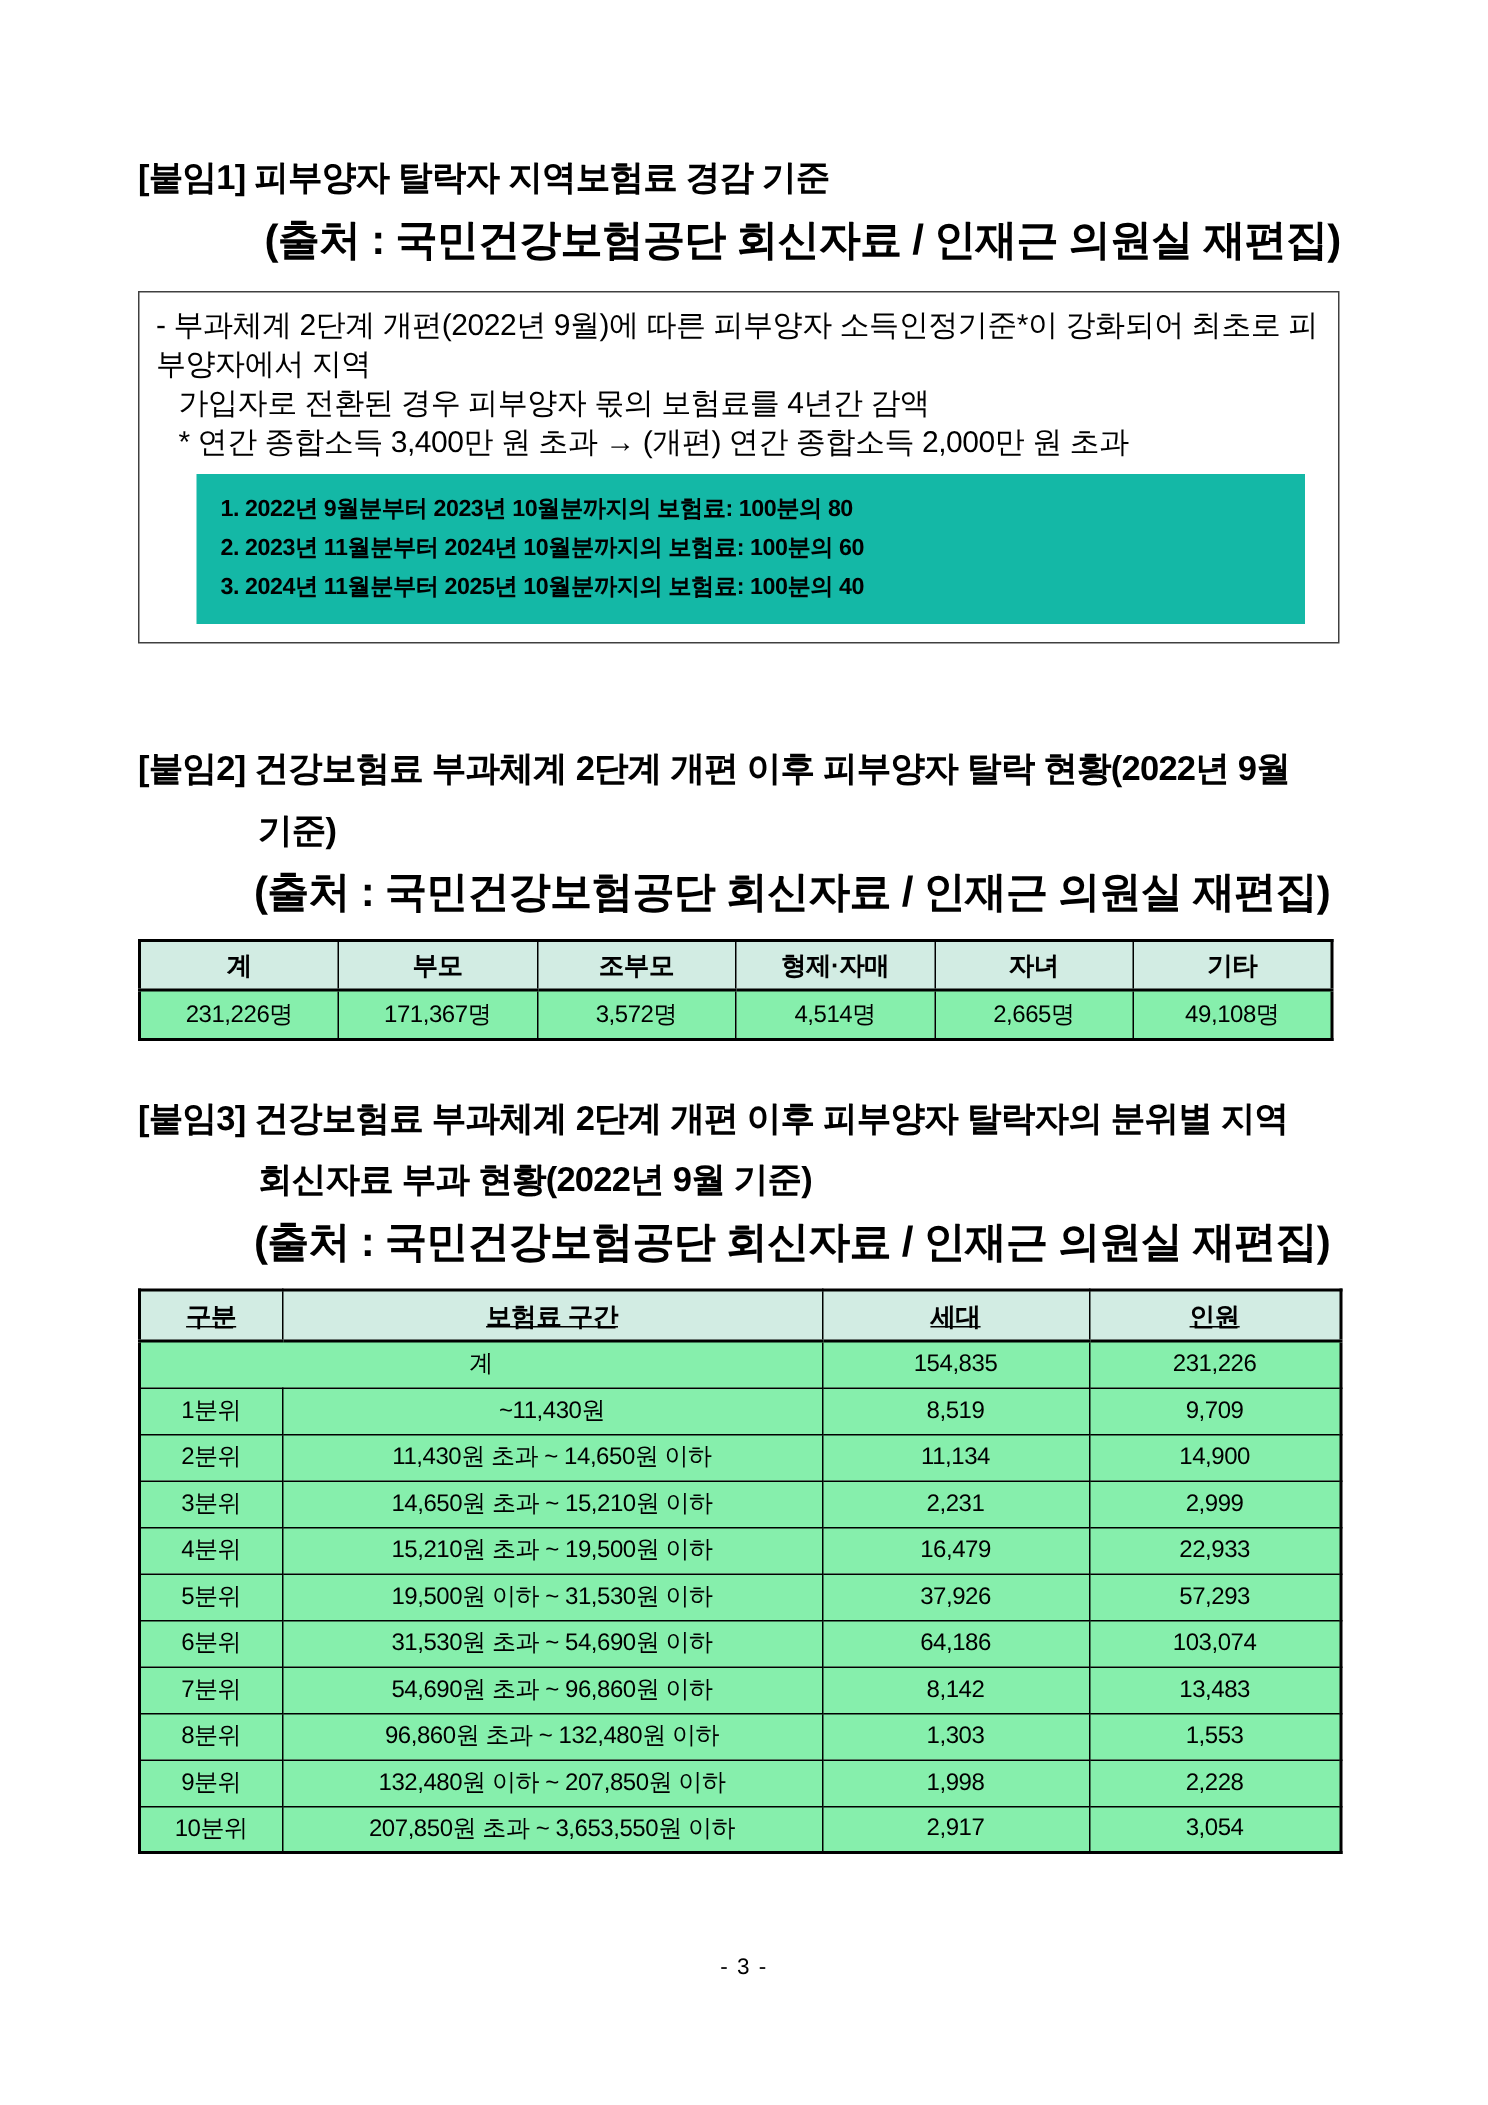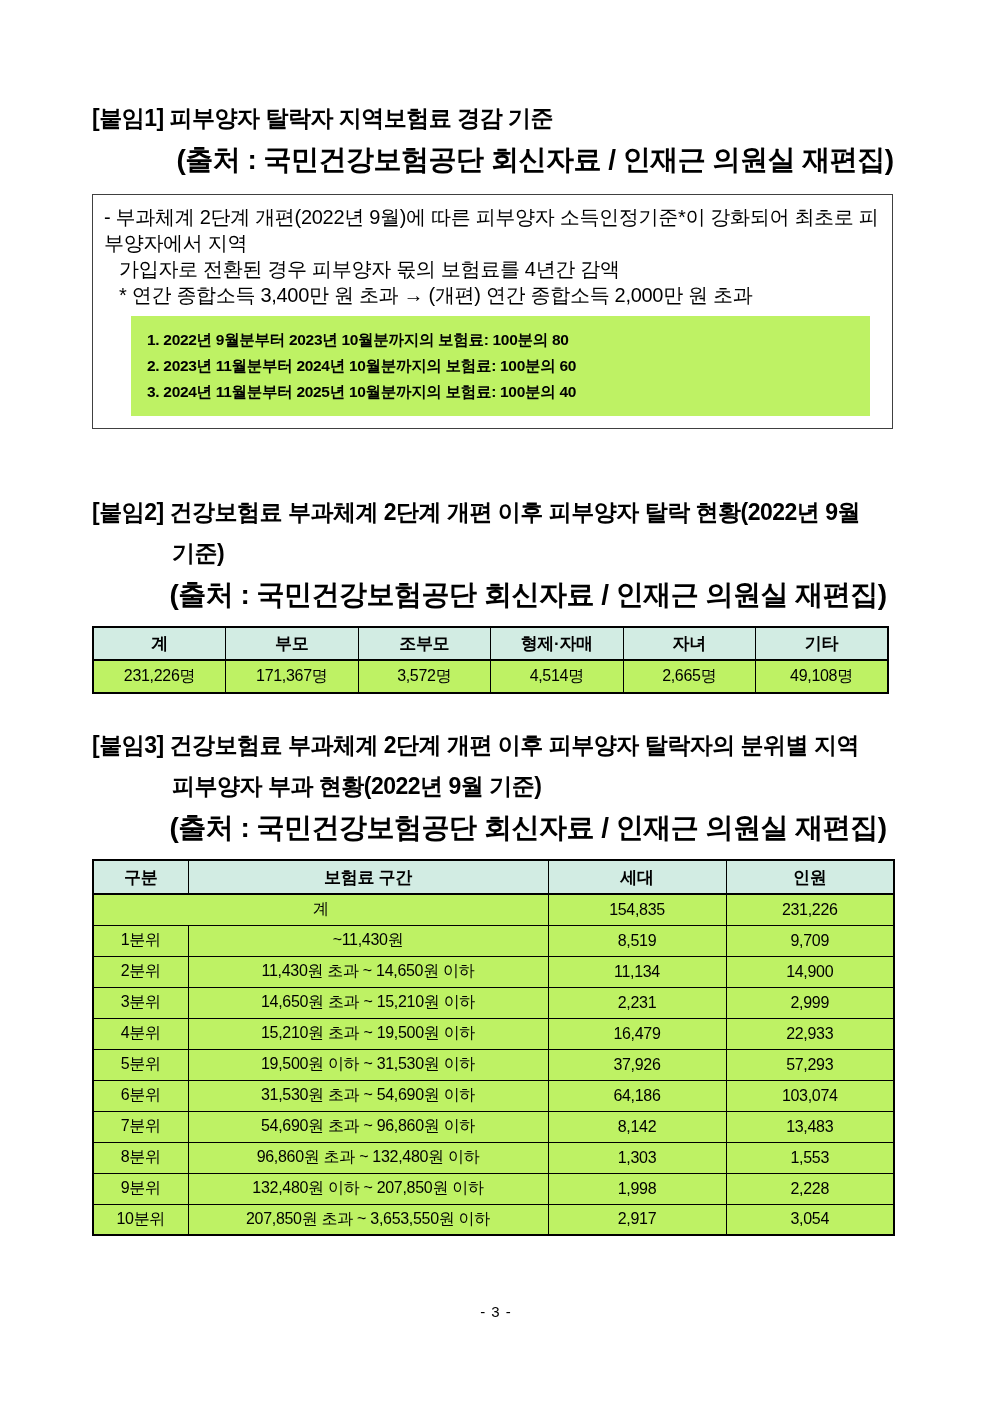--- a/index.html
+++ b/index.html
@@ -30,47 +30,47 @@
   .note-box {
     margin-top: 19px;
     border: 1.5px solid #404040;
     width: 801px;
     padding: 9px 12px 12px 11px;
   }
   .note-line { font-size: 20px; line-height: 26px; letter-spacing: -0.3px; }
   .note-line.indent { padding-left: 15px; }
   .highlight-box {
     margin: 8px 10px 0 27px;
-    background: #bef264;
+    background: #14b8a6;
     padding: 11px 10px 11px 16px;
   }
   .highlight-item {
     font-size: 15.5px; font-weight: 700; line-height: 26px; letter-spacing: -0.3px;
   }
 
   
   .s2-title { margin-top: 67px; }
   .s3-title { margin-top: 35px; }
 
   
   table { border-collapse: collapse; table-layout: fixed; margin-top: 16px; }
   th, td { border: 1px solid #000; text-align: center; vertical-align: middle; }
   th {
     background: #d2ece3; font-weight: 700; font-size: 17px; letter-spacing: -0.3px;
   }
-  td { font-size: 16px; letter-spacing: -0.3px; background: #bef264; }
+  td { font-size: 16px; letter-spacing: -0.3px; background: #86efac; }
 
   .t1 { width: 797px; }
   .t1 th { height: 33px; border-bottom-width: 2px; }
   .t1 td { height: 33px; }
   .t1, .t1 th, .t1 td { border-color: #000; }
   .t1 { border: 2px solid #000; }
 
   .t2 { width: 801px; border: 2px solid #000; }
-  .t2 th { height: 34px; border-bottom-width: 2px; }
+  .t2 th { height: 34px; border-bottom-width: 2px; text-decoration: underline; }
   .t2 td { height: 31px; }
 
   
   .footer {
     position: absolute; left: 0; top: 1303px; width: 992px;
     text-align: center; font-size: 15px; letter-spacing: 1px; color: #000;
   }
 </style>
 </head>
 <body>
@@ -115,21 +115,21 @@
         <td>3,572명</td>
         <td>4,514명</td>
         <td>2,665명</td>
         <td>49,108명</td>
       </tr>
     </tbody>
   </table>
 
   <div class="h-title s3-title">
     <div>[붙임3] 건강보험료 부과체계 2단계 개편 이후 피부양자 탈락자의 분위별 지역</div>
-    <div class="h-line2">피부양자 부과 현황(2022년 9월 기준)</div>
+    <div class="h-line2">회신자료 부과 현황(2022년 9월 기준)</div>
   </div>
   <div class="h-source">(출처 : 국민건강보험공단 회신자료 / 인재근 의원실 재편집)</div>
 
   <table class="t2">
     <colgroup>
       <col style="width:95px">
         <col style="width:360px">
         <col style="width:178px">
         <col style="width:168px">
     </colgroup>

